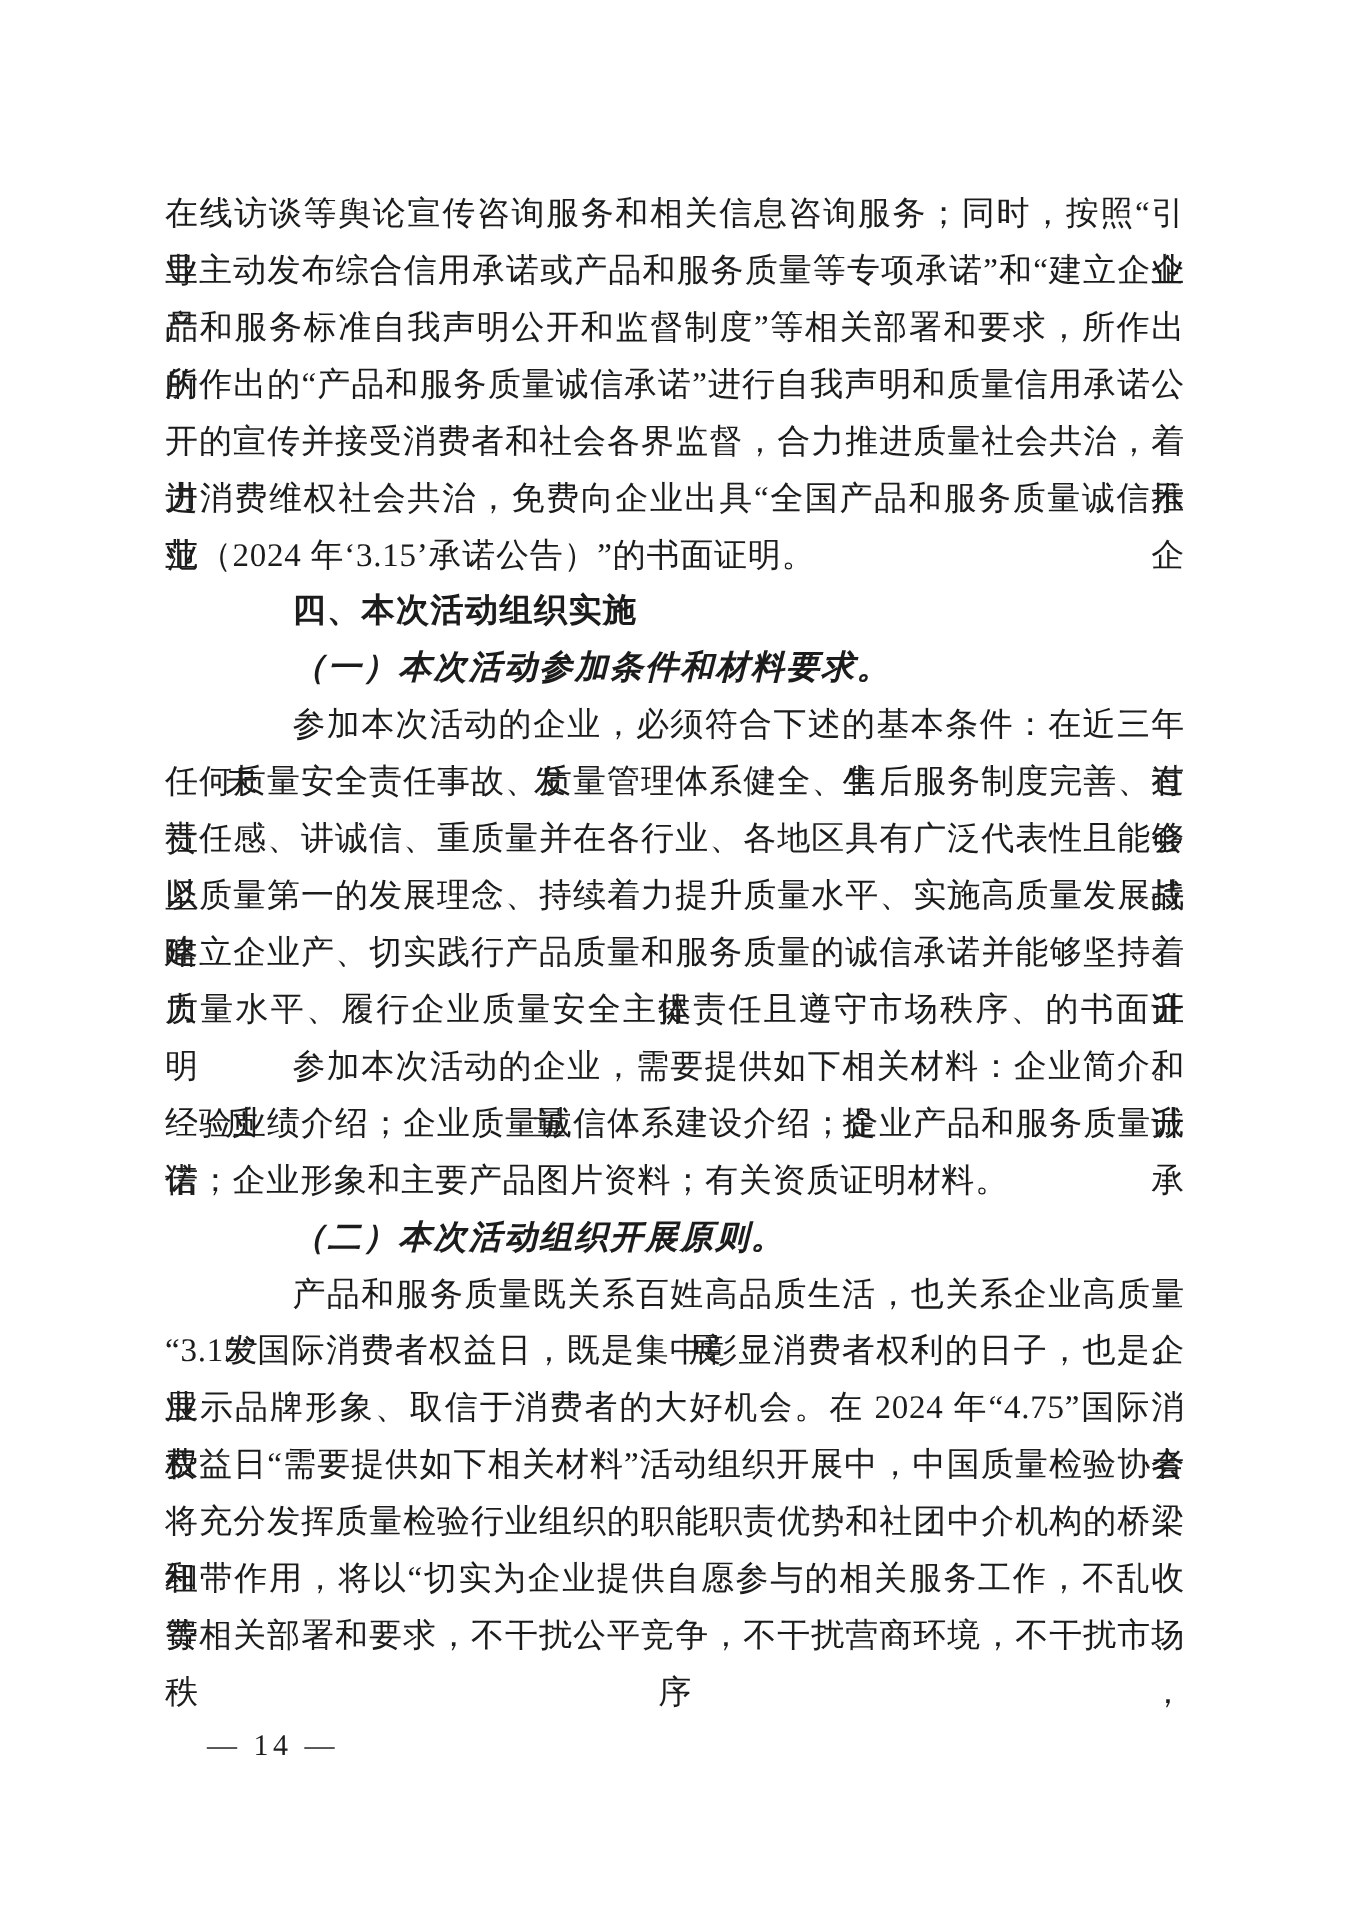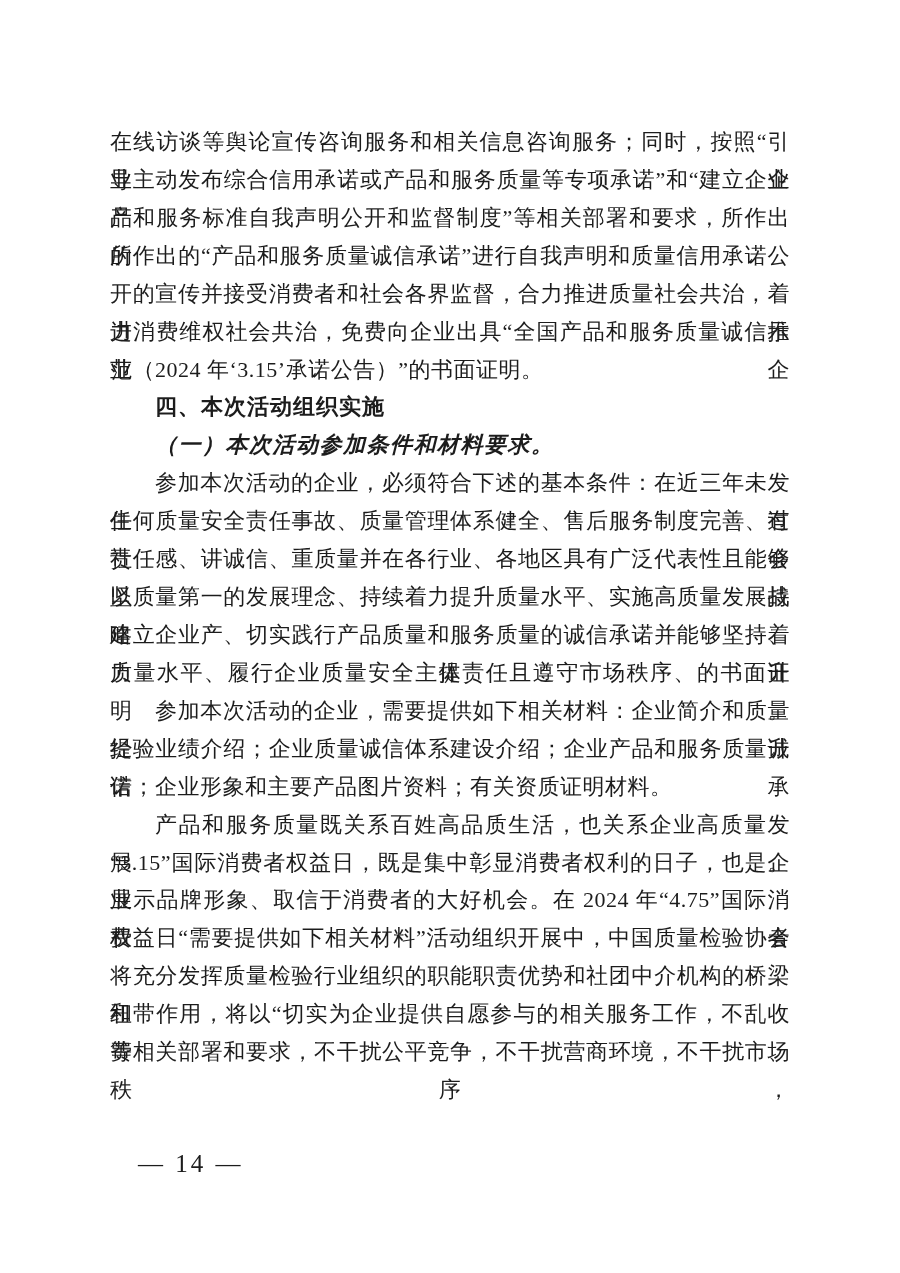--- a/index.html
+++ b/index.html
@@ -29,38 +29,39 @@
     letter-spacing: 0.5px;
     white-space: nowrap;
   }
   .doc-line.fill {
     white-space: normal;
     text-align: justify;
     text-align-last: justify;
   }
   .doc-line.indent {
     text-indent: 45px;
+    margin-left: 40px;
   }
   .doc-line.hei {
     font-family: "Liberation Sans", "DejaVu Sans", sans-serif;
     font-weight: bold;
     letter-spacing: 1px;
   }
   .doc-line.kai {
     font-weight: bold;
     font-style: italic;
     letter-spacing: 1.5px;
   }
   .page-footer {
     position: absolute;
     left: 138px;
     top: 1150px;
     height: 28px;
     line-height: 28px;
-    font-size: 25px;
+    font-size: 20px;
     letter-spacing: 3px;
     color: #1c1c1c;
   }
 </style>
 </head>
 <body>
 
 <div class="page">
   <div class="text-block">
     <div class="doc-line fill">在线访谈等舆论宣传咨询服务和相关信息咨询服务；同时，按照“引导企</div>
@@ -74,20 +75,21 @@
     <div class="doc-line kai indent">（一）本次活动参加条件和材料要求。</div>
     <div class="doc-line fill indent">参加本次活动的企业，必须符合下述的基本条件：在近三年未发生过</div>
     <div class="doc-line fill">任何质量安全责任事故、质量管理体系健全、售后服务制度完善、有社会</div>
     <div class="doc-line fill">责任感、讲诚信、重质量并在各行业、各地区具有广泛代表性且能够坚持</div>
     <div class="doc-line fill">以质量第一的发展理念、持续着力提升质量水平、实施高质量发展战略、</div>
     <div class="doc-line fill">建立企业产、切实践行产品质量和服务质量的诚信承诺并能够坚持着力提升</div>
     <div class="doc-line fill">质量水平、履行企业质量安全主体责任且遵守市场秩序、的书面证明。</div>
     <div class="doc-line fill indent">参加本次活动的企业，需要提供如下相关材料：企业简介和质量提升</div>
     <div class="doc-line fill">经验业绩介绍；企业质量诚信体系建设介绍；企业产品和服务质量诚信承</div>
     <div class="doc-line">诺；企业形象和主要产品图片资料；有关资质证明材料。</div>
+    <div class="doc-line kai indent">（二）本次活动组织开展原则。</div>
     <div class="doc-line fill indent">产品和服务质量既关系百姓高品质生活，也关系企业高质量发展。</div>
     <div class="doc-line fill">“3.15”国际消费者权益日，既是集中彰显消费者权利的日子，也是企业</div>
     <div class="doc-line fill">展示品牌形象、取信于消费者的大好机会。在 2024 年“4.75”国际消费者</div>
     <div class="doc-line fill">权益日“需要提供如下相关材料”活动组织开展中，中国质量检验协会</div>
     <div class="doc-line fill">将充分发挥质量检验行业组织的职能职责优势和社团中介机构的桥梁和</div>
     <div class="doc-line fill">纽带作用，将以“切实为企业提供自愿参与的相关服务工作，不乱收费、</div>
     <div class="doc-line fill">等相关部署和要求，不干扰公平竞争，不干扰营商环境，不干扰市场秩序，</div>
   </div>
   <div class="page-footer">— 14 —</div>
 </div>

